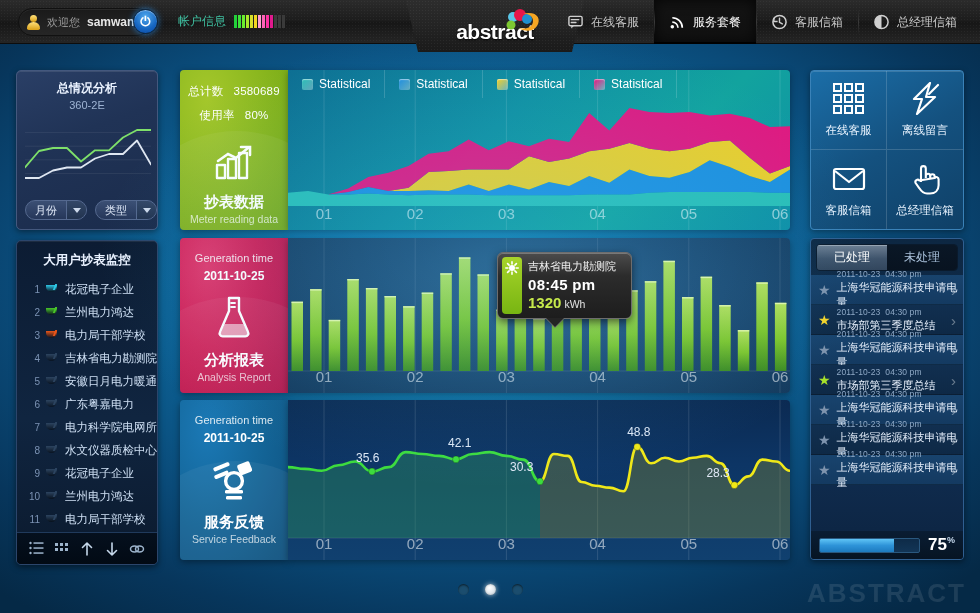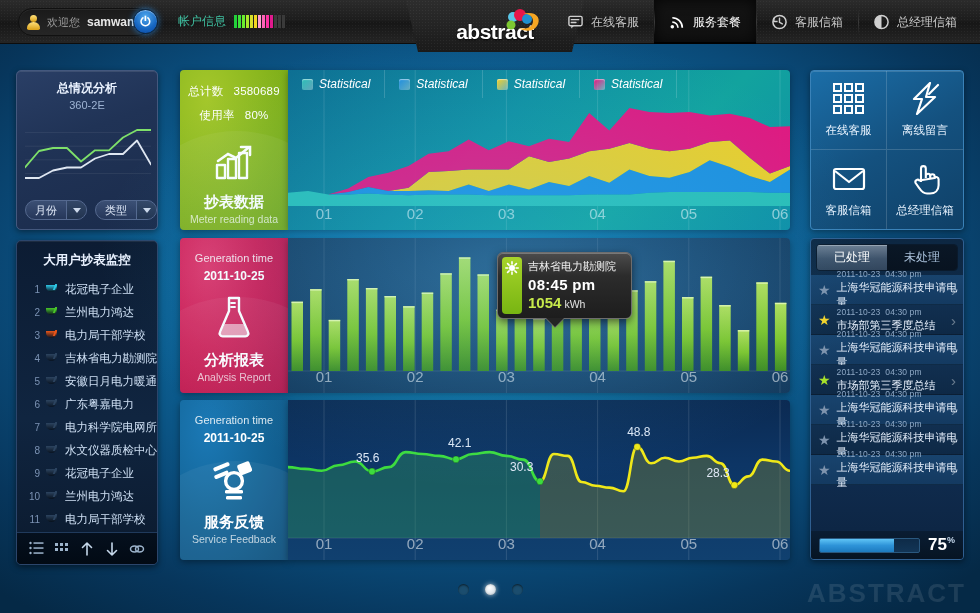--- a/index.html
+++ b/index.html
@@ -182,21 +182,21 @@
   .area-box{
     left:288px; top:70px; width:502px; height:160px;
     background: linear-gradient(135deg,#0d6e92 0%, #0f8fa0 40%, #12a39e 70%, #0e8fa6 100%);
     box-shadow:0 2px 7px rgba(0,0,0,.35);
     border-radius:0 4px 4px 0;
   }
   .legend{ position:absolute; left:0; top:0; height:28px; display:flex; z-index:4; }
   .leg{ display:flex; align-items:center; gap:6px; height:28px; padding:0 14px;
         border-right:1px solid rgba(255,255,255,.16); }
   .leg i{ width:11px; height:11px; border-radius:2px; box-shadow: inset 0 1px 1px rgba(255,255,255,.5);}
-  .leg span{ color:#fff; font-size:12px;font-style:italic; }
+  .leg span{ color:#fff; font-size:12px; }
 
   .bar-box{
     left:288px; top:238px; width:502px; height:155px;
     background: radial-gradient(ellipse at 50% 35%, #2a5d87 0%, #1d4b74 45%, #143a5d 100%);
     box-shadow:0 2px 7px rgba(0,0,0,.35);
     border-radius:0 4px 4px 0;
   }
   .line-box{
     left:288px; top:400px; width:502px; height:160px;
     background: linear-gradient(#0b2a52, #0d3565 40%, #10406f 100%);
@@ -726,21 +726,21 @@
       <svg width="14" height="14" viewBox="0 0 14 14">
         <circle cx="7" cy="7" r="3" fill="#fff"></circle>
         <g stroke="#fff" stroke-width="1.6" stroke-linecap="round">
           <path d="M7 .8v2.1M7 11.1v2.1M.8 7h2.1M11.1 7h2.1M2.6 2.6l1.5 1.5M9.9 9.9l1.5 1.5M11.4 2.6L9.9 4.1M4.1 9.9l-1.5 1.5"></path>
         </g>
       </svg>
     </div>
     <div class="tt-title">吉林省电力勘测院</div>
     <div class="tt-time">08:45 pm</div>
     <div class="tt-val">
-      <span>1054</span><em>kWh</em>
+      <span>1320</span><em>kWh</em>
     </div>
     <div class="tt-arrow"></div>
   </div>
 
   <div class="chart-box line-box">
     <svg id="line-svg" width="502" height="160" viewBox="0 0 502 160" preserveAspectRatio="none">
         <line x1="36" y1="0" x2="36" y2="160" stroke="rgba(255,255,255,.13)" stroke-width="1"></line>
         <line x1="127.2" y1="0" x2="127.2" y2="160" stroke="rgba(255,255,255,.13)" stroke-width="1"></line>
         <line x1="218.4" y1="0" x2="218.4" y2="160" stroke="rgba(255,255,255,.13)" stroke-width="1"></line>
         <line x1="309.6" y1="0" x2="309.6" y2="160" stroke="rgba(255,255,255,.13)" stroke-width="1"></line>

